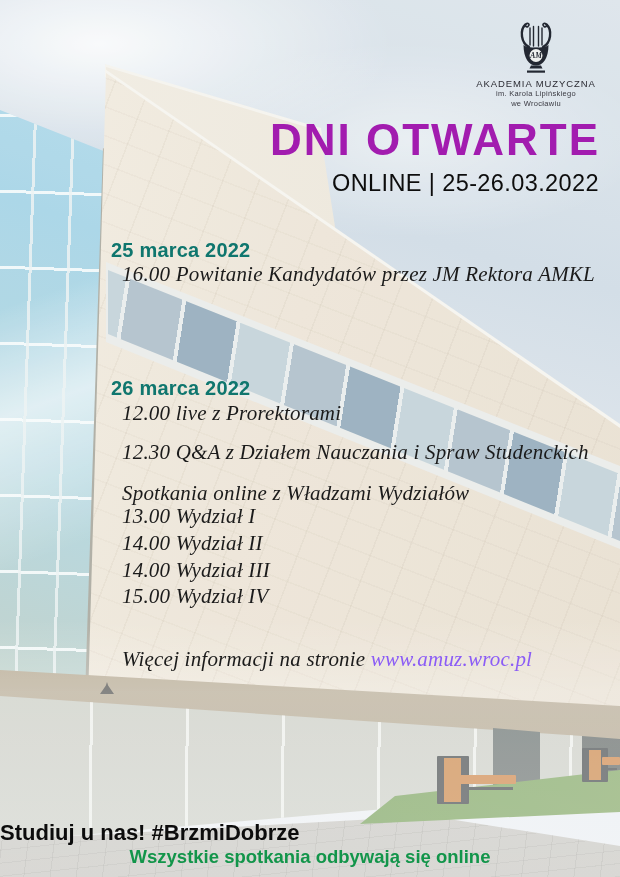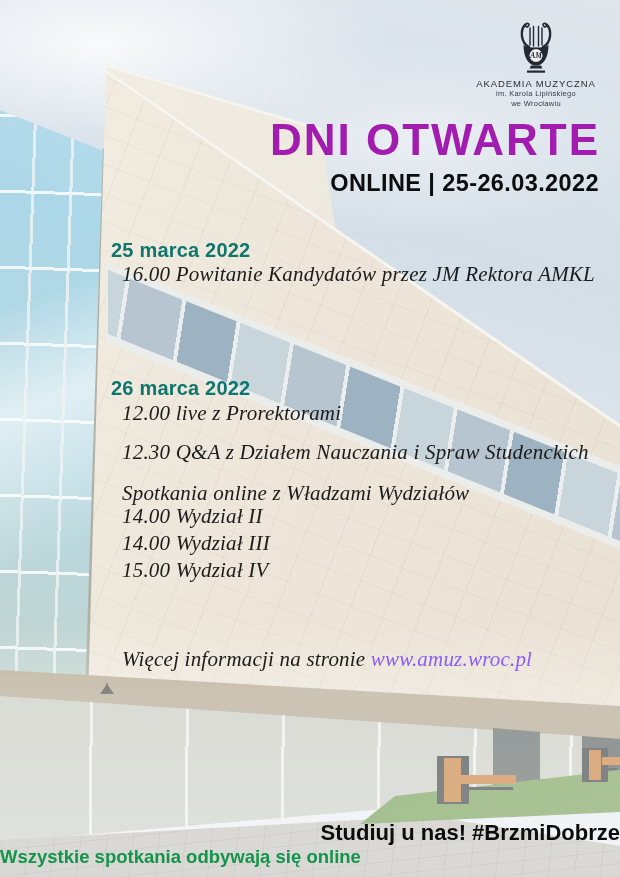--- a/index.html
+++ b/index.html
@@ -69,31 +69,31 @@
 
   
   .logo{position:absolute;left:446px;top:18px;width:180px;text-align:center;color:#2c2c34;}
   .logo svg{display:block;margin:0 auto 4px auto;}
   .logo-line1{font-size:9.5px;letter-spacing:.9px;font-weight:400;color:#2b2b33;}
   .logo-line2,.logo-line3{font-size:7.5px;letter-spacing:.3px;line-height:10px;color:#3a3a42;}
 
   
   .title{position:absolute;right:20px;top:118px;font-weight:700;font-size:44px;line-height:44px;
       letter-spacing:2px;color:#a21caf;}
-  .subtitle{position:absolute;right:21px;top:170px;font-weight:700;font-size:23.5px;
+  .subtitle{position:absolute;right:21px;top:170px;font-weight:400;font-size:23.5px;
       letter-spacing:.4px;color:#0d0d0d;}
   .sched-head{position:absolute;left:111px;font-weight:700;font-size:20px;line-height:25px;
       letter-spacing:.2px;color:#0f766e;}
   .sched-line{position:absolute;left:122px;font-family:"Liberation Serif","DejaVu Serif",serif;
       font-weight:400;font-size:21px;line-height:28px;letter-spacing:.2px;color:#1b1b1b;font-style:italic;}
   .fac-list div{line-height:26.8px;}
   .website{color:#8b5cf6;}
-  .cta{position:absolute;left:0;right:0;top:820px;text-align:right;font-weight:700;
+  .cta{position:absolute;left:0;right:0;top:820px;text-align:left;font-weight:700;
       font-size:22px;color:#0c0c0c;}
-  .note{position:absolute;left:0;right:0;top:846px;font-weight:700;
+  .note{position:absolute;left:0;right:0;top:846px;text-align:center;font-weight:700;
       font-size:18.5px;color:#12954a;}
 </style>
 </head>
 <body>
 
 <div class="poster">
 
   <div class="layer sky"></div>
   <div class="layer glass-facade"></div>
   <div class="layer corner-column"></div>
@@ -143,20 +143,21 @@
   <div class="sched-head" style="top:238px">25 marca 2022</div>
   <div class="sched-line" style="top:260px">16.00 Powitanie Kandydatów przez JM Rektora AMKL</div>
   <div class="sched-line" style="top:300px">
   </div>
 
   <div class="sched-head" style="top:376px">26 marca 2022</div>
   <div class="sched-line" style="top:399px">12.00 live z Prorektorami</div>
   <div class="sched-line" style="top:438px">12.30 Q&amp;A z Działem Nauczania i Spraw Studenckich</div>
   <div class="sched-line" style="top:479px">Spotkania online z Władzami Wydziałów</div>
   <div class="sched-line fac-list" style="top:503px">
+    <div>13.00 Wydział I</div>
     <div>14.00 Wydział II</div>
     <div>14.00 Wydział III</div>
     <div>15.00 Wydział IV</div>
   </div>
 
   <div class="sched-line" style="top:645px">
     <span>Więcej informacji na stronie</span>
     <span class="website">www.amuz.wroc.pl</span>
   </div>
 

